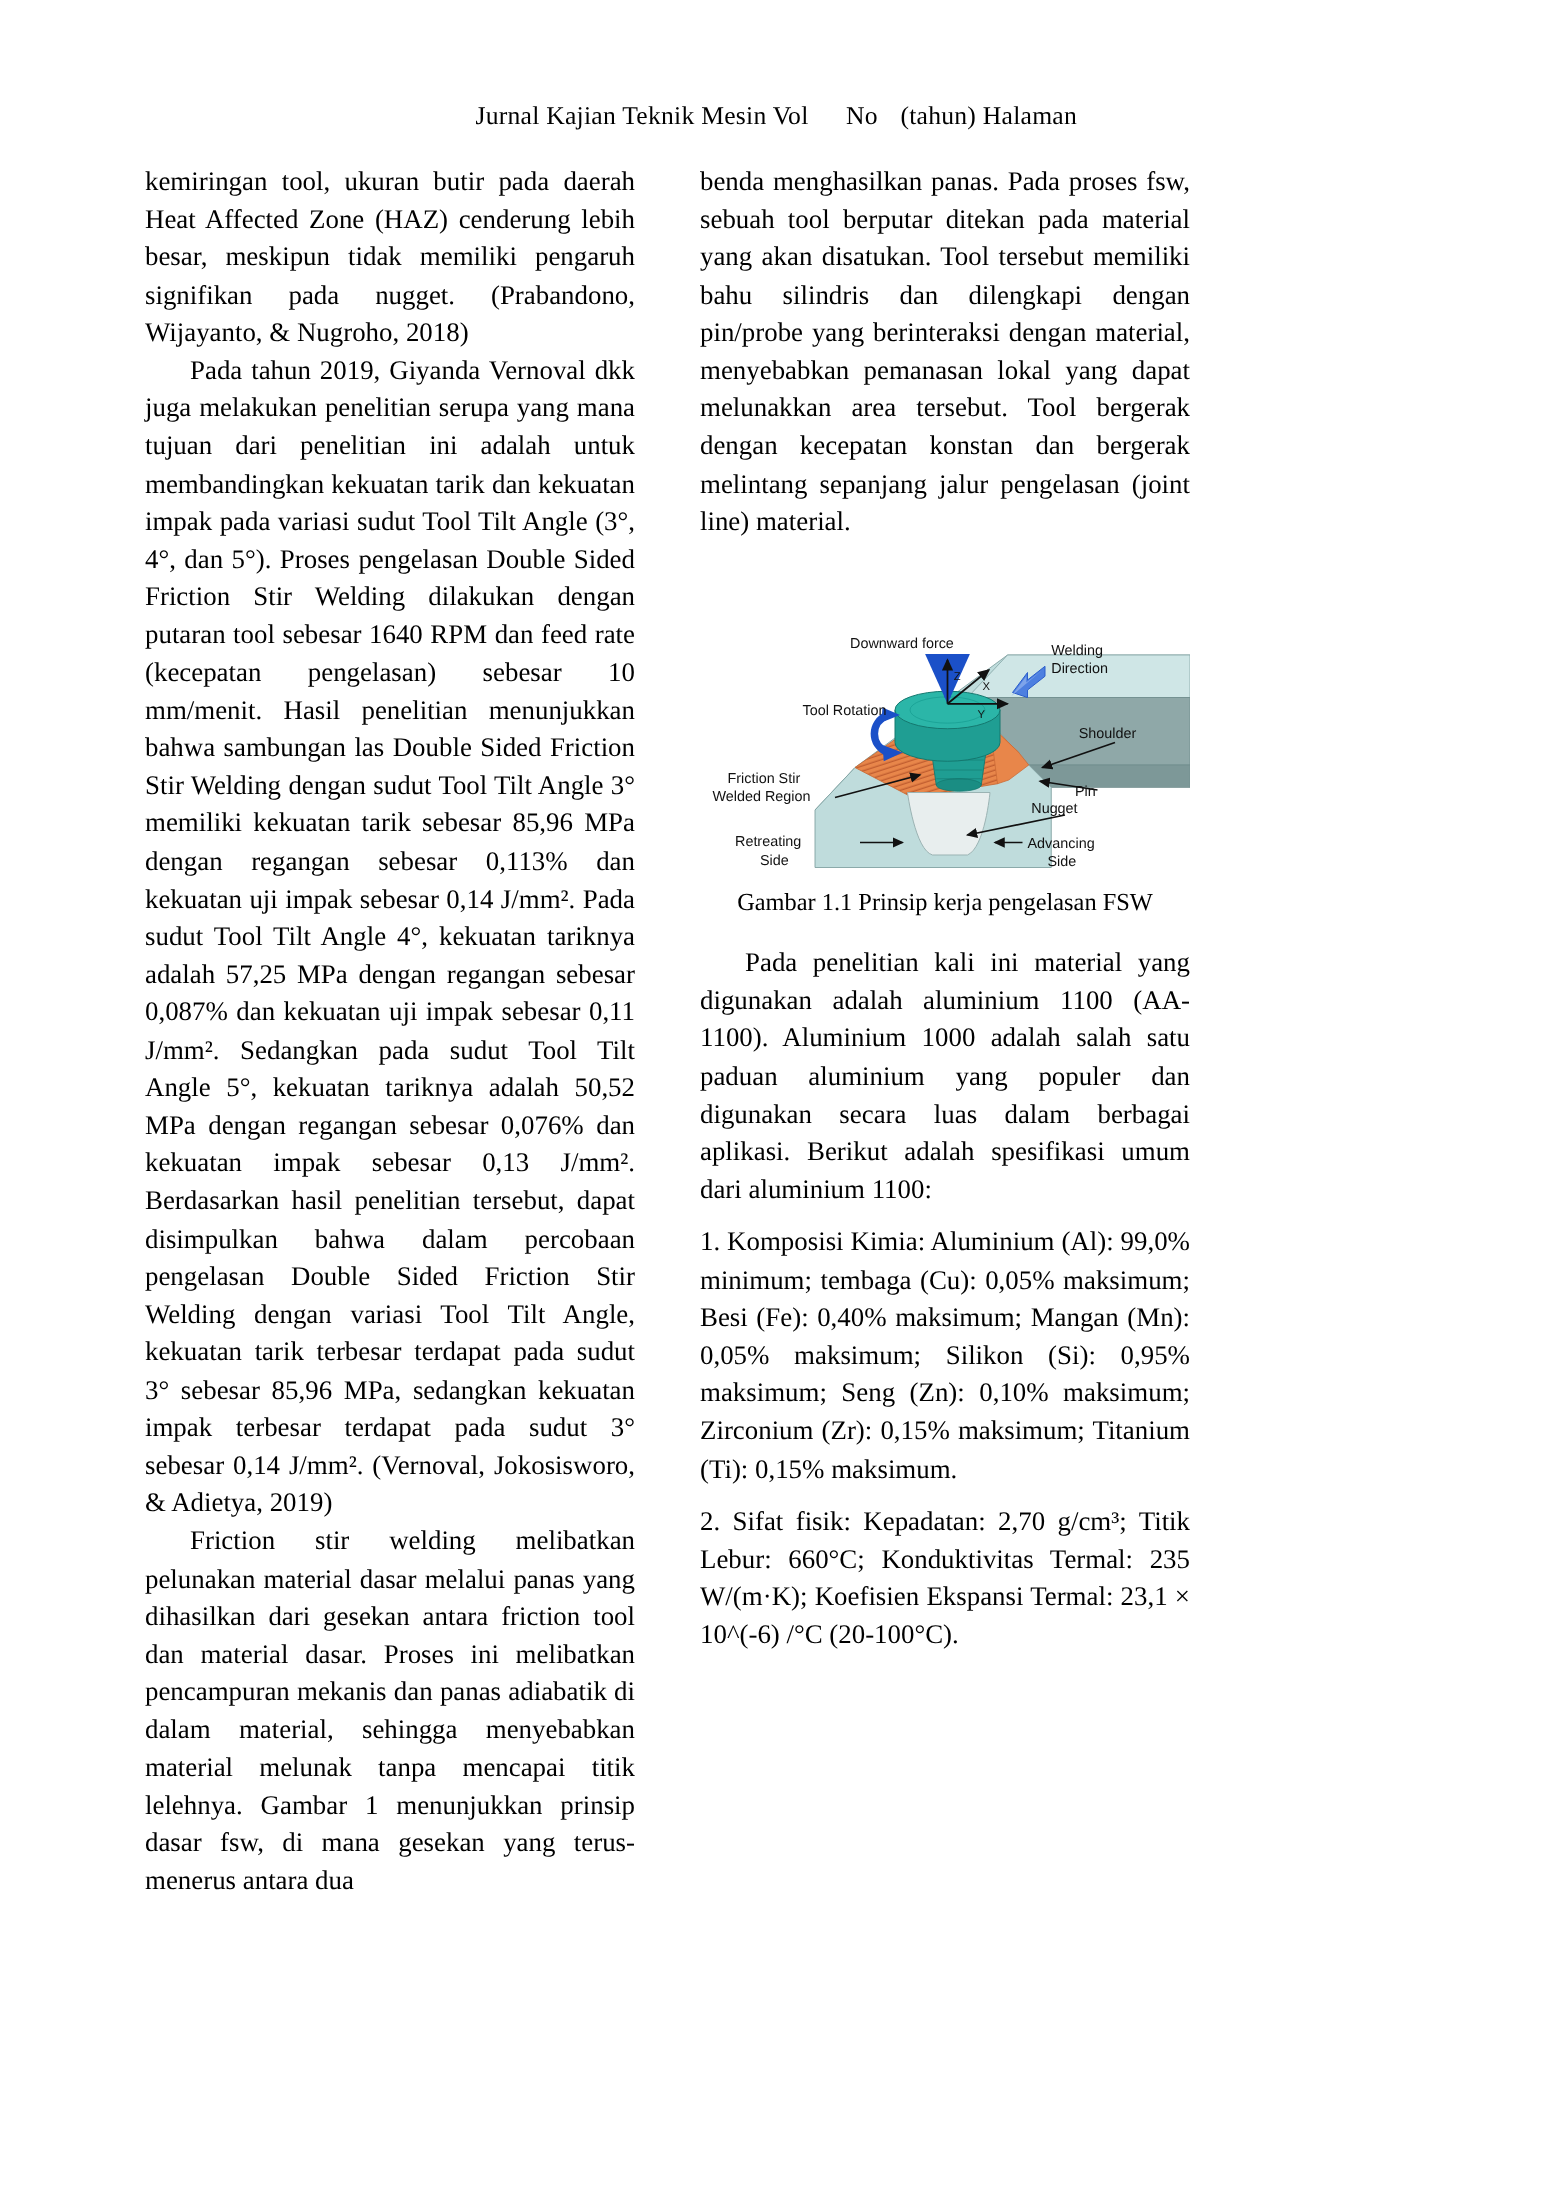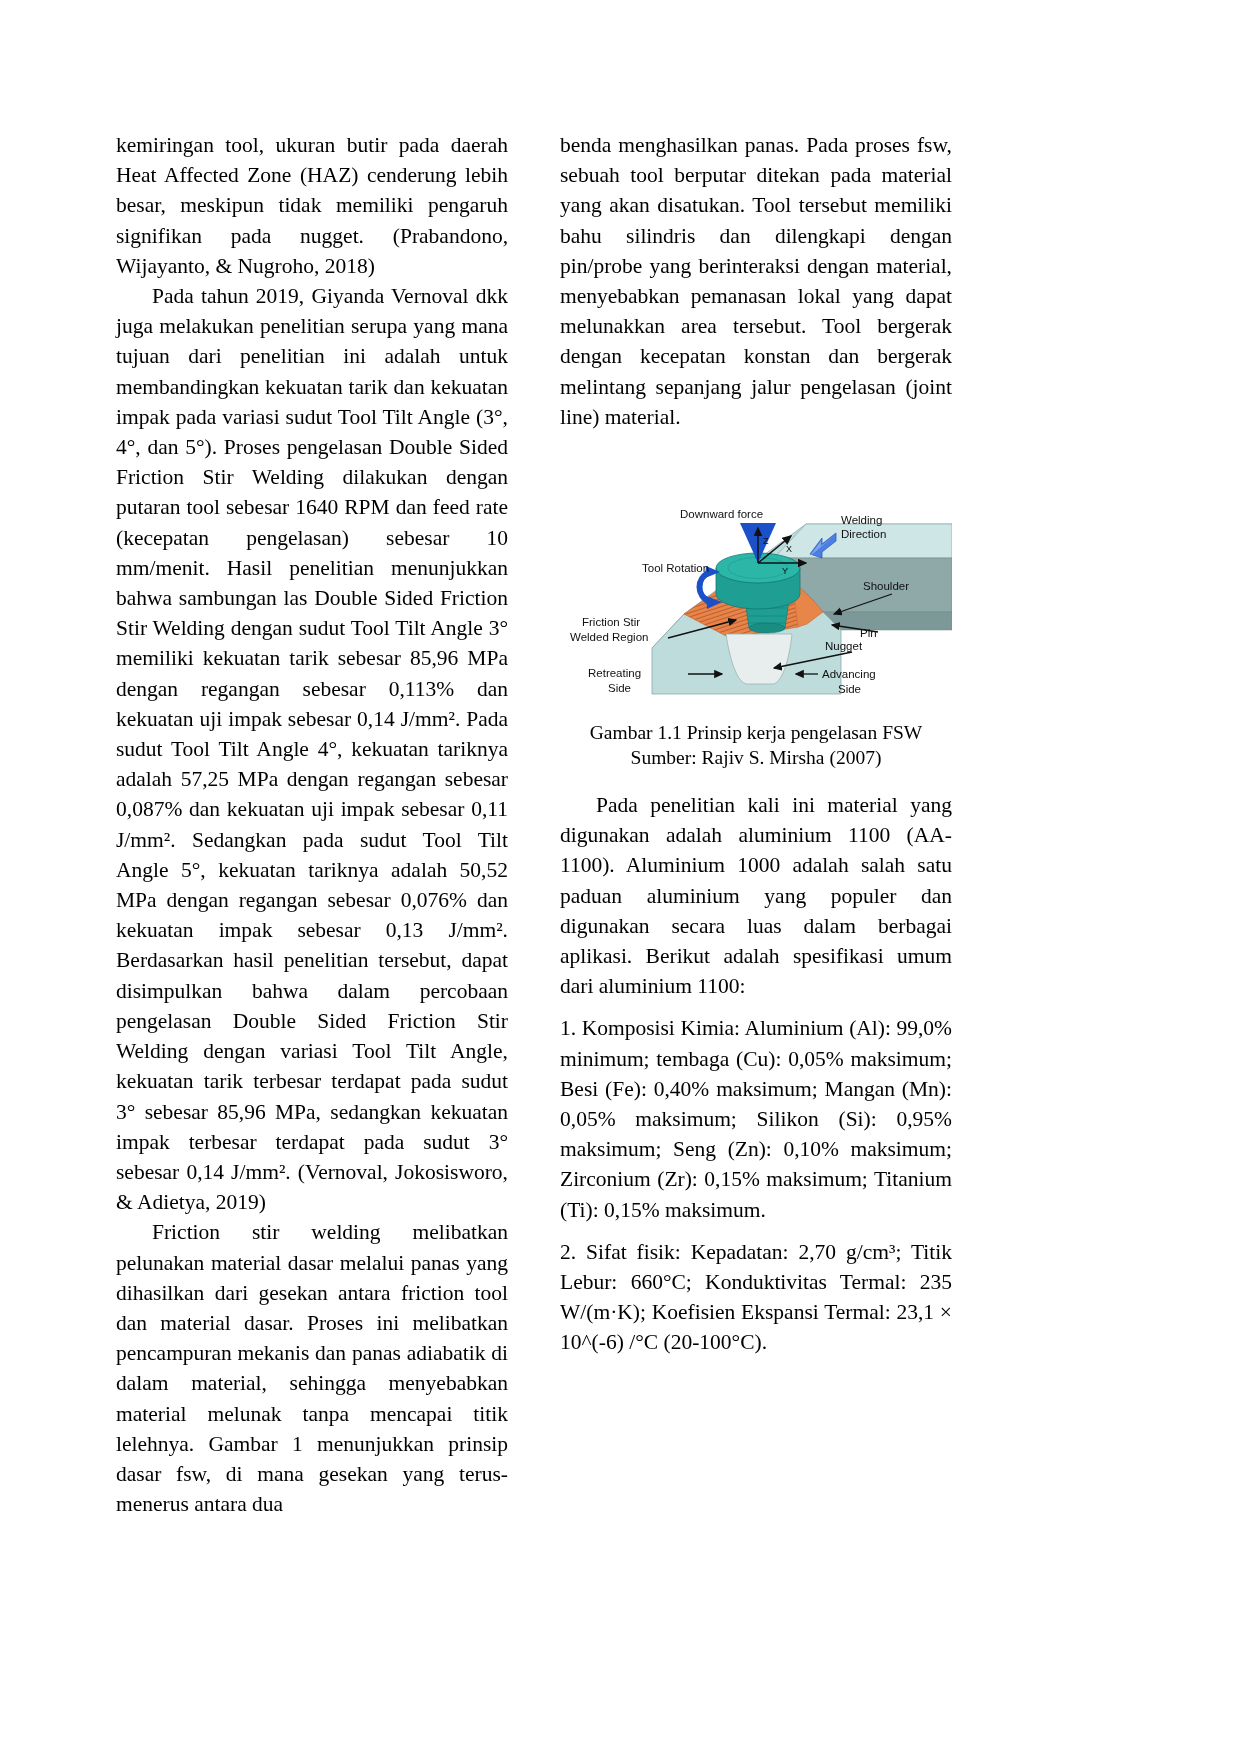--- a/index.html
+++ b/index.html
@@ -75,31 +75,33 @@
   }
   .fsw-svg {
     display: block;
     width: 392px;
     height: 248px;
   }
   .fig-caption {
     text-align: center;
     font-size: 19.5px;
     line-height: 25px;
-    margin-top: 10px;
   }
   .fig-caption div { white-space: nowrap; }
 
   .spacer-16 { height: 16px; }
 </style>
 </head>
 <body>
 
 <div class="page">
 
+  <div class="running-head">
+    <span class="seg">Jurnal Kajian Teknik Mesin Vol</span><span class="gap-sm"></span><span class="seg">No</span><span class="gap-xs"></span><span class="seg">(tahun) Halaman</span>
+  </div>
 
   <div class="columns">
 
     <div class="col">
       <p>kemiringan tool, ukuran butir pada daerah Heat Affected Zone (HAZ) cenderung lebih besar, meskipun tidak memiliki pengaruh signifikan pada nugget. (Prabandono, Wijayanto, &amp; Nugroho, 2018)</p>
       <p class="indent">Pada tahun 2019, Giyanda Vernoval dkk juga melakukan penelitian serupa yang mana tujuan dari penelitian ini adalah untuk membandingkan kekuatan tarik dan kekuatan impak pada variasi sudut Tool Tilt Angle (3°, 4°, dan 5°). Proses pengelasan Double Sided Friction Stir Welding dilakukan dengan putaran tool sebesar 1640 RPM dan feed rate (kecepatan pengelasan) sebesar 10 mm/menit. Hasil penelitian menunjukkan bahwa sambungan las Double Sided Friction Stir Welding dengan sudut Tool Tilt Angle 3° memiliki kekuatan tarik sebesar 85,96 MPa dengan regangan sebesar 0,113% dan kekuatan uji impak sebesar 0,14 J/mm². Pada sudut Tool Tilt Angle 4°, kekuatan tariknya adalah 57,25 MPa dengan regangan sebesar 0,087% dan kekuatan uji impak sebesar 0,11 J/mm². Sedangkan pada sudut Tool Tilt Angle 5°, kekuatan tariknya adalah 50,52 MPa dengan regangan sebesar 0,076% dan kekuatan impak sebesar 0,13 J/mm². Berdasarkan hasil penelitian tersebut, dapat disimpulkan bahwa dalam percobaan pengelasan Double Sided Friction Stir Welding dengan variasi Tool Tilt Angle, kekuatan tarik terbesar terdapat pada sudut 3° sebesar 85,96 MPa, sedangkan kekuatan impak terbesar terdapat pada sudut 3° sebesar 0,14 J/mm². (Vernoval, Jokosisworo, &amp; Adietya, 2019)</p>
       <p class="indent">Friction stir welding melibatkan pelunakan material dasar melalui panas yang dihasilkan dari gesekan antara friction tool dan material dasar. Proses ini melibatkan pencampuran mekanis dan panas adiabatik di dalam material, sehingga menyebabkan material melunak tanpa mencapai titik lelehnya. Gambar 1 menunjukkan prinsip dasar fsw, di mana gesekan yang terus-menerus antara dua</p>
     </div>
 
     <div class="col">
@@ -199,21 +201,20 @@
               <text x="10" y="179">Welded Region</text>
               <text x="28" y="215">Retreating</text>
               <text x="48" y="230">Side</text>
               <text x="262" y="216">Advancing</text>
               <text x="278" y="231">Side</text>
             </g>
           </svg>
         </div>
         <div class="fig-caption">
           <div>Gambar 1.1 Prinsip kerja pengelasan FSW</div>
-          <div>Sumber: Rajiv S. Mirsha (2007)</div>
         </div>
       </div>
 
       <div class="spacer-16"></div>
 
       <p class="indent">Pada penelitian kali ini material yang digunakan adalah aluminium 1100 (AA-1100). Aluminium 1000 adalah salah satu paduan aluminium yang populer dan digunakan secara luas dalam berbagai aplikasi. Berikut adalah spesifikasi umum dari aluminium 1100:</p>
       <p class="spaced">1. Komposisi Kimia: Aluminium (Al): 99,0% minimum; tembaga (Cu): 0,05% maksimum; Besi (Fe): 0,40% maksimum; Mangan (Mn): 0,05% maksimum; Silikon (Si): 0,95% maksimum; Seng (Zn): 0,10% maksimum; Zirconium (Zr): 0,15% maksimum; Titanium (Ti): 0,15% maksimum.</p>
       <p class="spaced">2. Sifat fisik: Kepadatan: 2,70 g/cm³; Titik Lebur: 660°C; Konduktivitas Termal: 235 W/(m·K); Koefisien Ekspansi Termal: 23,1 × 10^(-6) /°C (20-100°C).</p>
     </div>
 

